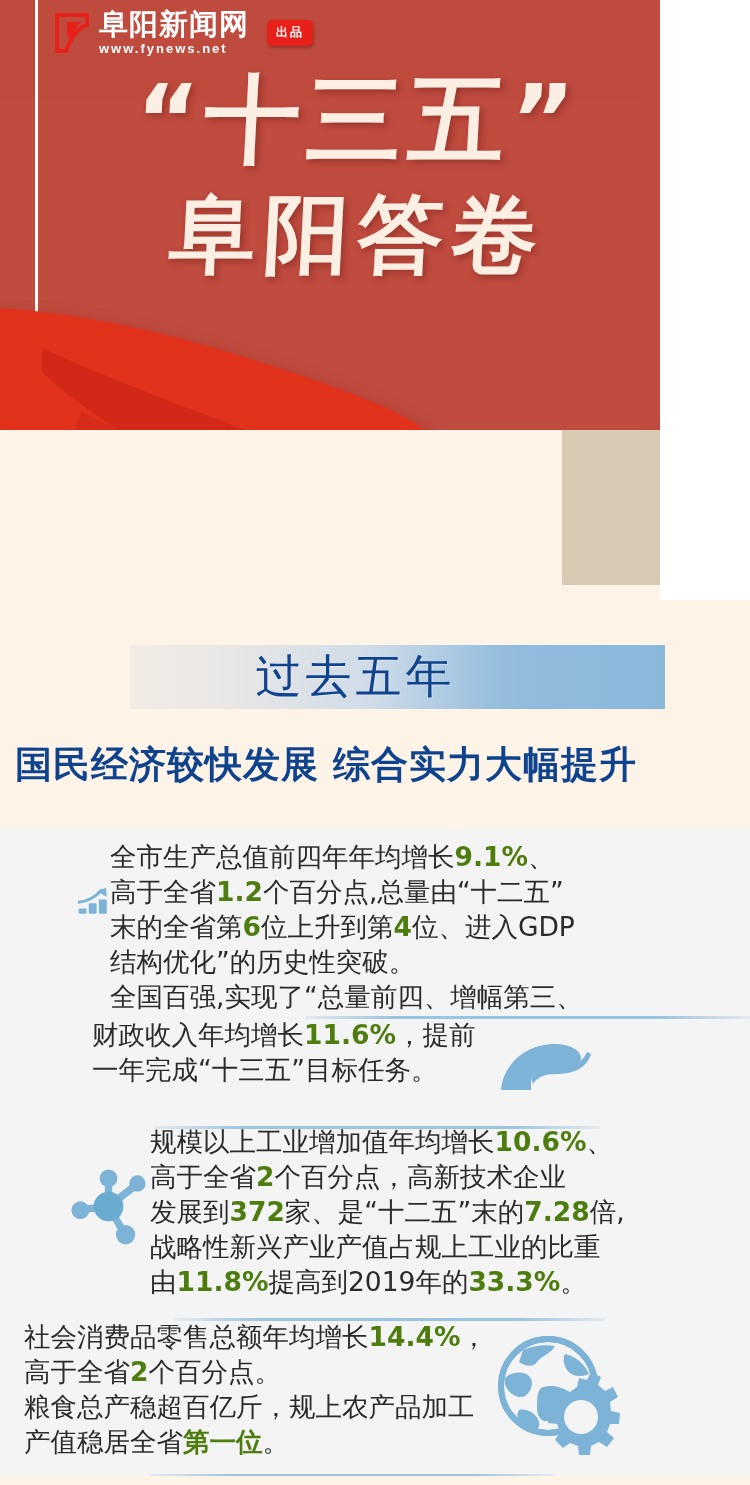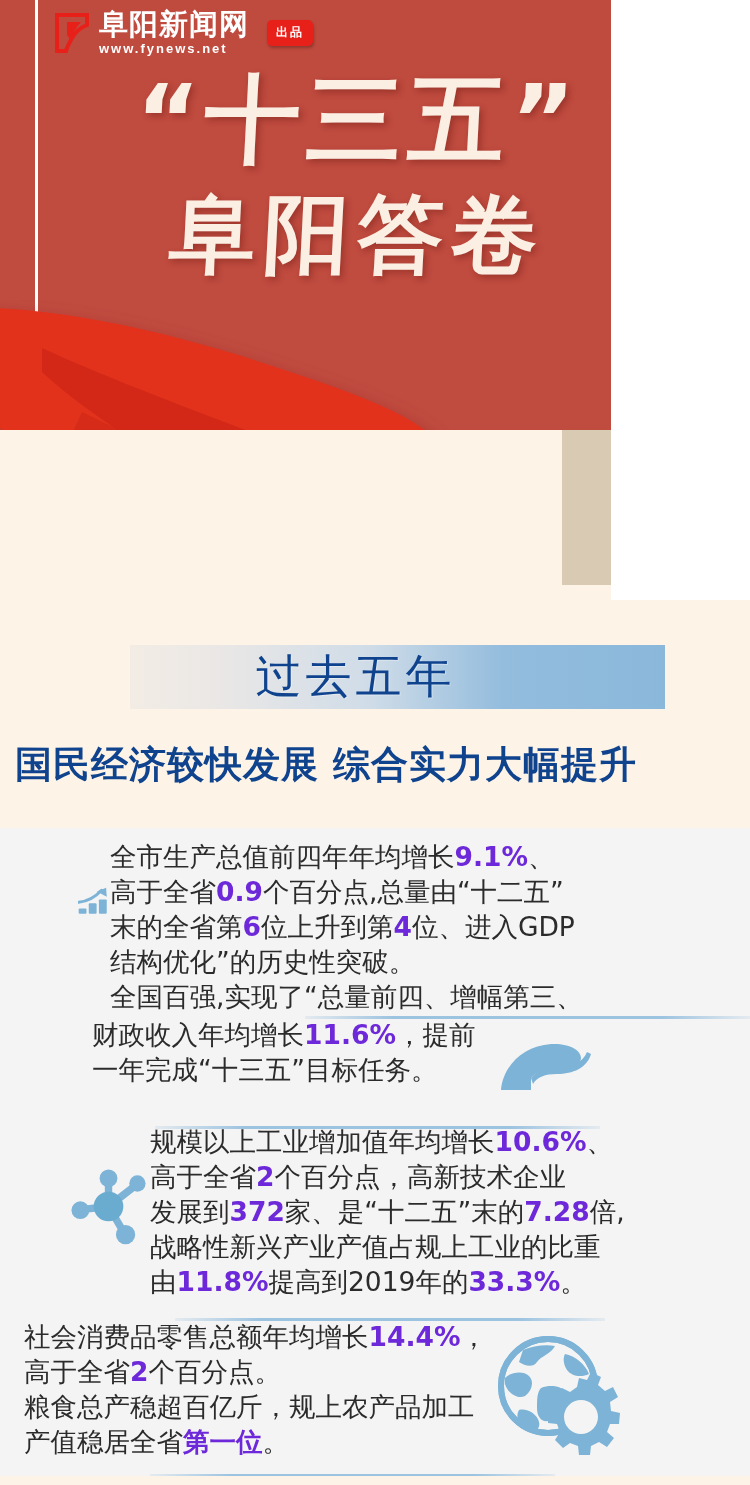--- a/index.html
+++ b/index.html
@@ -4,21 +4,21 @@
 <style>
   * { margin:0; padding:0; box-sizing:border-box; }
   html,body { background:#ffffff; }
   body {
     width:750px; height:1485px; position:relative; overflow:hidden;
     font-family:"Liberation Sans","DejaVu Sans",sans-serif;
   }
 
   
   .red-panel{
-    position:absolute; left:0; top:0; width:611px; height:620px;
+    position:absolute; left:0; top:0; width:660px; height:620px;
     background:#bf4a3e; overflow:hidden;text-decoration:underline;
   }
   .red-inner-shade{
     position:absolute; left:0; top:100px; width:640px; height:520px;
     background:#c04b3f;
   }
   .rule-left{
     position:absolute; left:35px; top:0; width:3px; height:330px;
     background:#ffffff;
   }
@@ -104,21 +104,21 @@
     position:absolute; left:0; top:828px; width:750px; height:657px;
     background:#f4f4f4;
   }
   .block{ position:relative; }
   .row{ display:flex; }
   .icon-cell{ flex:none; display:flex; align-items:flex-start; }
   .para{
     font-family:"DejaVu Sans",sans-serif;
     color:#2b2b2b; font-size:26.5px; line-height:1.32; letter-spacing:0px;
   }
-  .para b{ color:#6d28d9; font-weight:700;text-align:right; }
+  .para b{ color:#4d7c0f; font-weight:700;text-align:right; }
   .sep{
     height:3px; background:linear-gradient(90deg,rgba(140,180,215,.15),#9cc3e0 20%,#9cc3e0 80%,rgba(140,180,215,.15));
     margin:10px 0 0 0;
   }
 
   
   #b1{ position:absolute; left:0;   top:12px;  width:710px; }
   #b1 .icon-cell{ width:110px; padding-left:78px; padding-top:16px; }
   #b2{ position:absolute; left:0;   top:190px; width:728px; }
   #b3{ position:absolute; left:0;   top:297px; width:728px; }
@@ -206,21 +206,21 @@
       <svg width="98" height="92" viewBox="0 0 98 92">
         <rect x="2" y="66" width="24" height="16" rx="3" fill="#7cb3d6"></rect>
         <rect x="33" y="50" width="24" height="32" rx="3" fill="#7cb3d6"></rect>
         <rect x="64" y="38" width="24" height="44" rx="3" fill="#7cb3d6"></rect>
         <path d="M2 47 C28 44 52 32 72 10" stroke="#7cb3d6" stroke-width="9" fill="none" stroke-linecap="round"></path>
         <polygon points="86,2 88,30 58,14" fill="#7cb3d6"></polygon>
       </svg>
     </div>
     <div class="para">
       <div><span>全市生产总值前四年年均增长</span><b>9.1%</b><span>、</span></div>
-      <div><span>高于全省</span><b>0.9</b><span>个百分点,总量由“十二五”</span></div>
+      <div><span>高于全省</span><b>1.2</b><span>个百分点,总量由“十二五”</span></div>
       <div><span>末的全省第</span><b>6</b><span>位上升到第</span><b>4</b><span>位、进入GDP</span></div>
       <div><span>结构优化”的历史性突破。</span></div>
       <div><span>全国百强,实现了“总量前四、增幅第三、</span></div>
     </div>
   </div>
   <div class="sep sep-1"></div>
 
   <div class="block row" id="b2">
     <div class="para" style="padding-left:92px;">
       <div><span>财政收入年均增长</span><b>11.6%</b><span>，提前</span></div>

